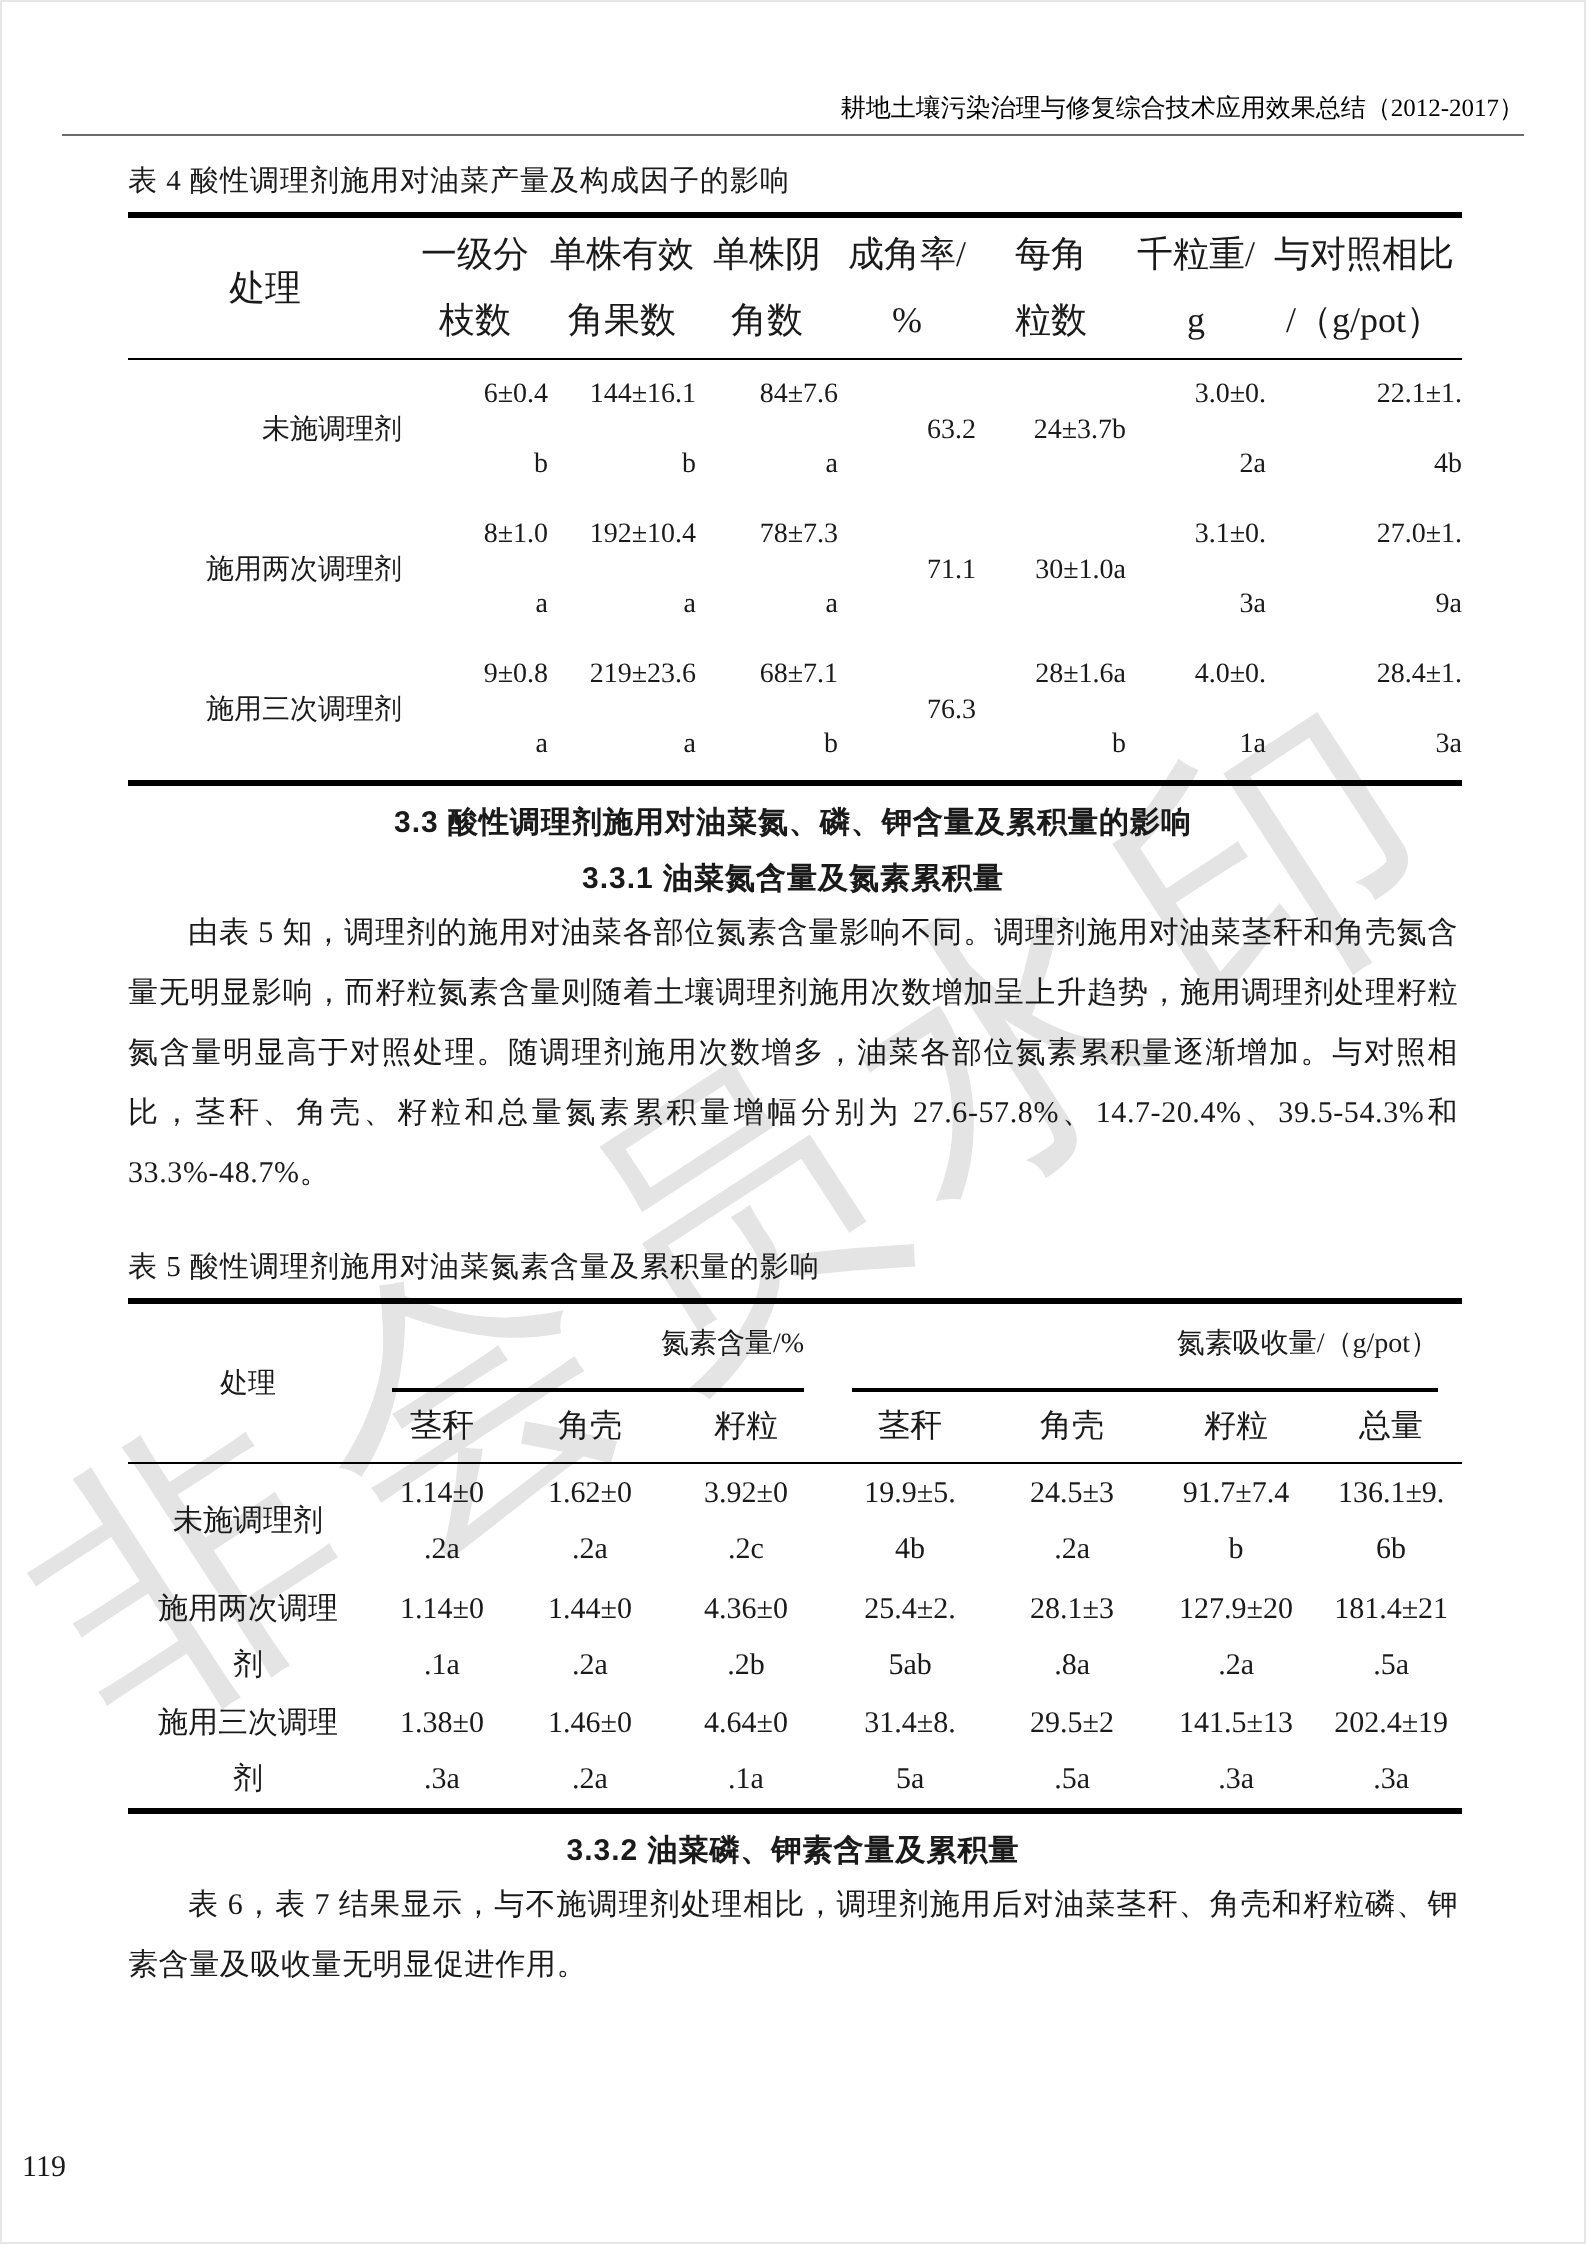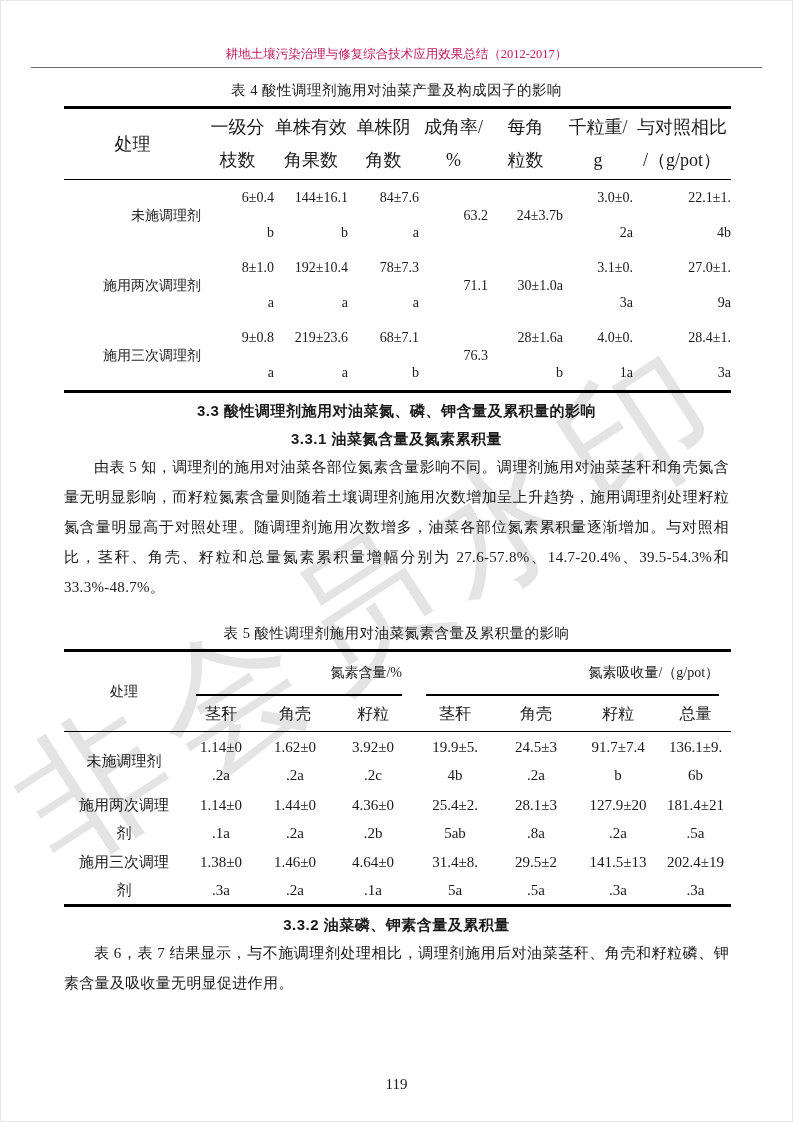--- a/index.html
+++ b/index.html
@@ -27,26 +27,25 @@
     z-index:0;
     pointer-events:none;
     user-select:none;
   }
   .content { position:relative; z-index:1; }
   .page-header {
     margin:0 -33px;
     padding-top:45px;
     padding-bottom:4px;
     border-bottom:1px solid #6b6b6b;
-    text-align:center;
+    text-align:right;
     font-size:12.5px;
-    color:#be185d;
+    color:#000000;
   }
   .caption {
-    text-align:center;
     font-size:14.5px;
     margin-top:13px;
     letter-spacing:0.5px;
   }
   table {
     border-collapse:collapse;
     table-layout:fixed;
     width:667px;
     margin-top:6px;
     background:transparent;
@@ -113,22 +112,22 @@
   .para {
     font-size:15px;
     line-height:30px;
     text-align:justify;
     text-indent:2em;
     margin-top:3px;
     letter-spacing:0.3px;
   }
   .page-number {
     position:absolute;
-    left:0; right:0; bottom:28px;
-    text-align:center;
+    left:10px; right:0; bottom:28px;
+    text-align:left;
     font-size:15px;
     z-index:1;
   }
 </style>
 </head>
 <body>
 
 <div class="page">
 
   <div class="watermark">非会员水印</div>

